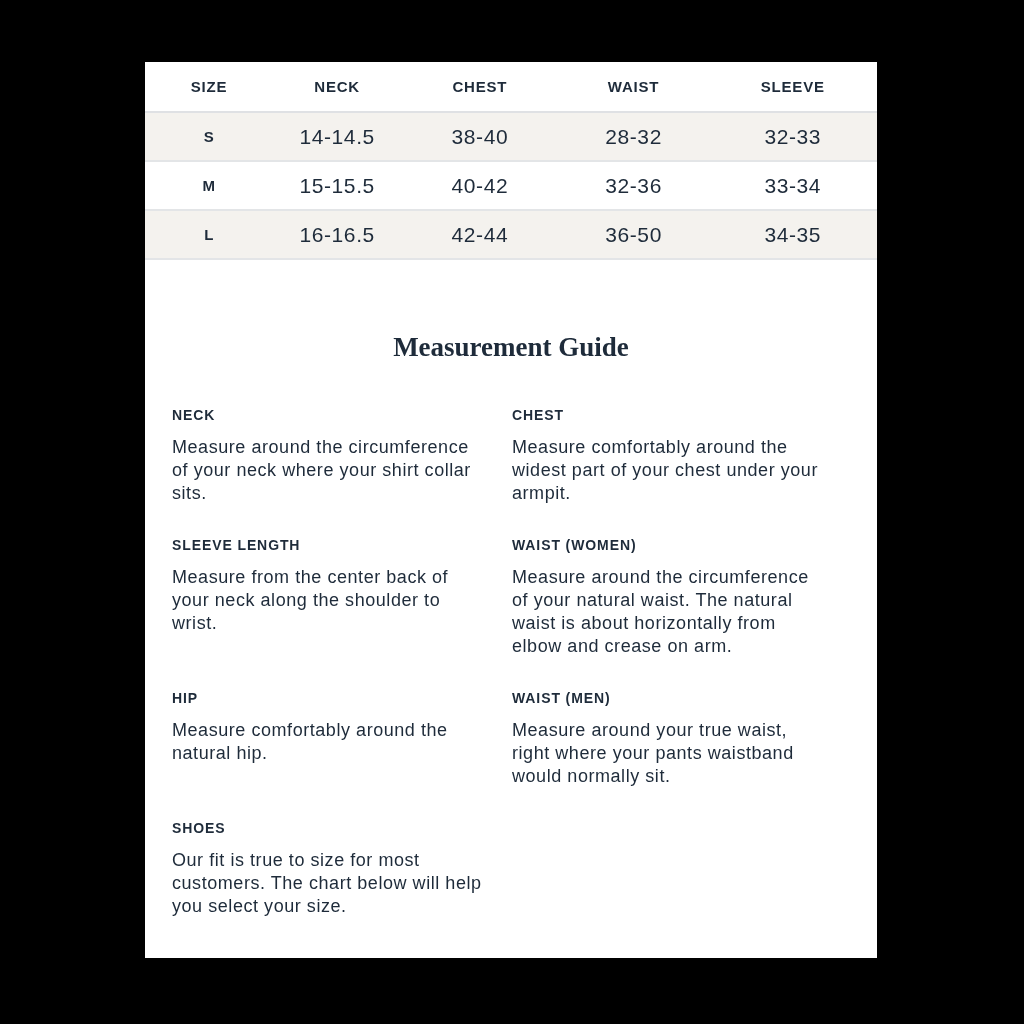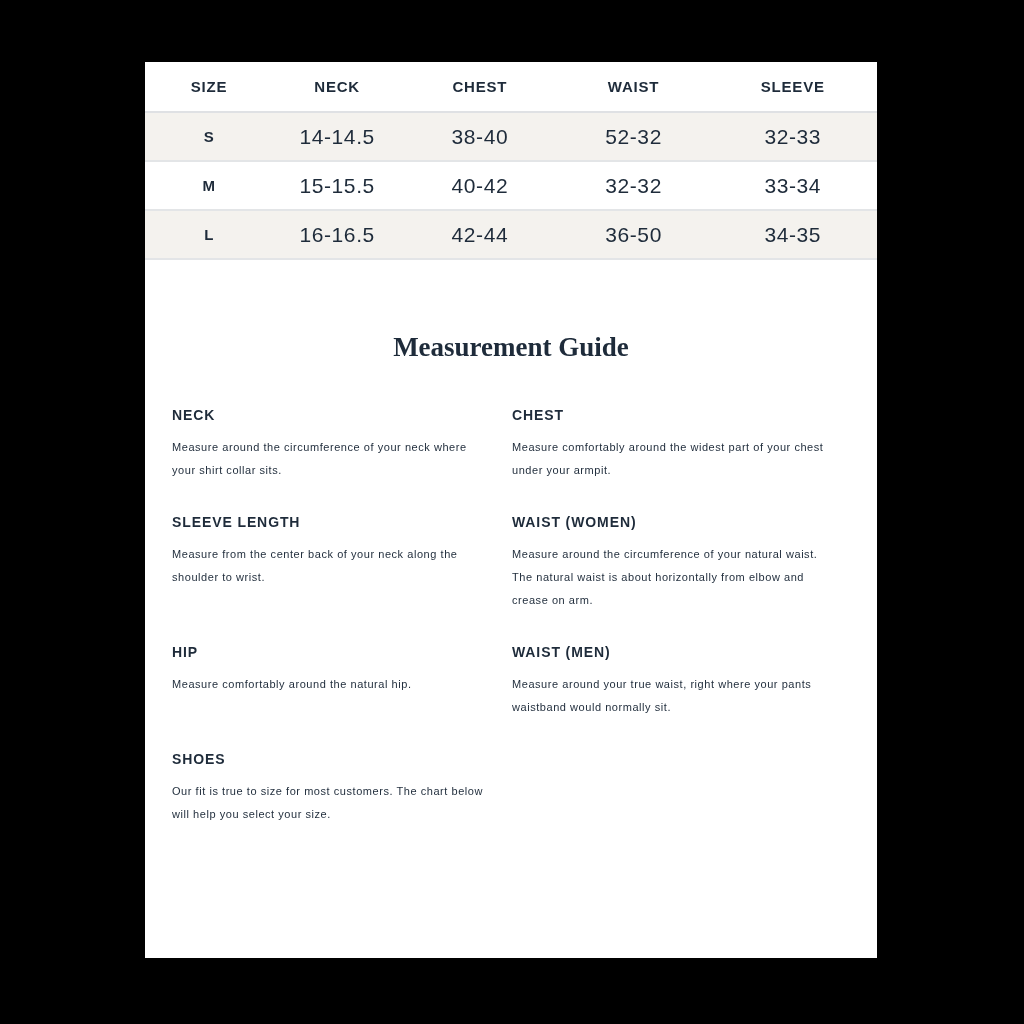--- a/index.html
+++ b/index.html
@@ -88,21 +88,21 @@
   .guide-section h2 {
     margin: 0 0 13px 0;
     font-size: 14px;
     font-weight: 700;
     letter-spacing: 0.9px;
     color: #1e2b3a;
   }
   .guide-section p {
     margin: 0;
     max-width: 318px;
-    font-size: 11px;
+    font-size: 18px;
     line-height: 23px;
     letter-spacing: 0.55px;
     color: #1e2b3a;
   }
 </style>
 </head>
 <body>
 
 <div class="canvas">
   <div class="card">
@@ -122,28 +122,28 @@
           <th>CHEST</th>
           <th>WAIST</th>
           <th>SLEEVE</th>
         </tr>
       </thead>
       <tbody>
         <tr class="stripe">
           <td class="size-label">S</td>
           <td>14-14.5</td>
           <td>38-40</td>
-          <td>52-32</td>
+          <td>28-32</td>
           <td>32-33</td>
         </tr>
         <tr>
           <td class="size-label">M</td>
           <td>15-15.5</td>
           <td>40-42</td>
-          <td>32-32</td>
+          <td>32-36</td>
           <td>33-34</td>
         </tr>
         <tr class="stripe">
           <td class="size-label">L</td>
           <td>16-16.5</td>
           <td>42-44</td>
           <td>36-50</td>
           <td>34-35</td>
         </tr>
       </tbody>

